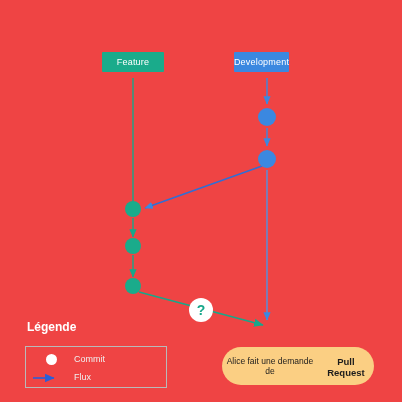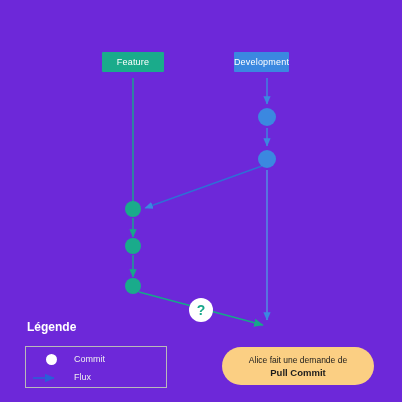--- a/index.html
+++ b/index.html
@@ -4,21 +4,21 @@
 <style>
   html, body {
     margin: 0;
     padding: 0;
     background: #000000;
   }
   #canvas {
     position: relative;
     width: 402px;
     height: 402px;
-    background: #6d28d9;
+    background: #ef4444;
     overflow: hidden;
     font-family: "Liberation Sans", sans-serif;
   }
   svg.diagram {
     position: absolute;
     left: 0;
     top: 0;
     width: 402px;
     height: 402px;
   }
@@ -114,21 +114,21 @@
   
   #callout {
     position: absolute;
     left: 222px;
     top: 347px;
     width: 152px;
     height: 38px;
     background: #fbcf83;
     border-radius: 19px;
     display: flex;
-    flex-direction: column;
+    flex-direction: row;
     align-items: center;
     justify-content: center;
     color: #1c1c1c;
     text-align: center;
   }
   #callout-line1 { font-size: 8.5px; }
   #callout-line2 { font-size: 9.5px; font-weight: bold; margin-top: 2px; }
 </style>
 </head>
 <body>
@@ -192,16 +192,16 @@
       <span class="legend-label">Commit</span>
     </div>
     <div class="legend-row r1">
       <span class="legend-swatch"></span>
       <span class="legend-label">Flux</span>
     </div>
   </div>
 
   <div id="callout">
     <div id="callout-line1">Alice fait une demande de</div>
-    <div id="callout-line2">Pull Commit</div>
+    <div id="callout-line2">Pull Request</div>
   </div>
 
 </div>
 
 </body></html>

